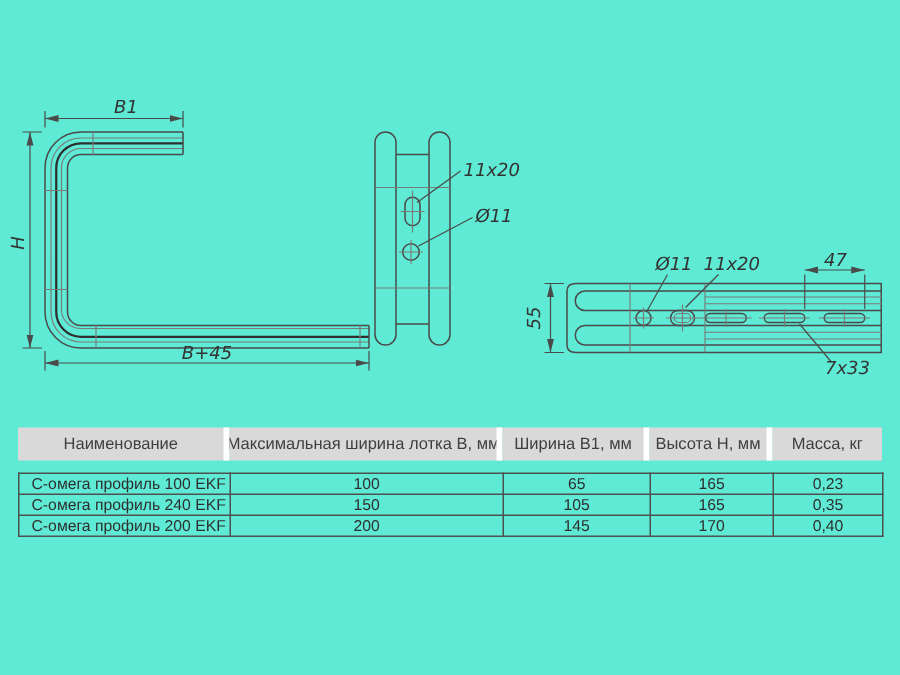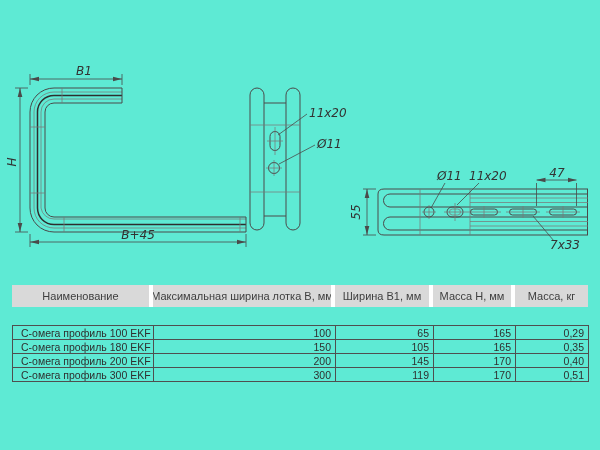--- a/index.html
+++ b/index.html
@@ -11,28 +11,28 @@
   .canvas{position:relative;width:600px;height:450px;background:#5eead4;overflow:hidden;
           font-family:"Liberation Sans",sans-serif}
   svg{position:absolute;top:0;left:0}
   .ln{stroke:var(--line);stroke-width:1;fill:none}
   .lt{stroke:var(--line-thin);stroke-width:.75;fill:none}
   .ld{stroke:var(--line-dark);stroke-width:1.5;fill:none}
   .dim{stroke:var(--line);stroke-width:.8;fill:none}
   .dimtxt{font-family:"DejaVu Sans",sans-serif;font-style:italic;font-size:12px;fill:#333}
 
   .spec-table{position:absolute;left:12px;top:285px;width:576px}
-  .thead{display:grid;grid-template-columns:141px 182px 98px 82px 73px;height:22px;margin-bottom:18px}
+  .thead{display:grid;grid-template-columns:141px 182px 98px 82px 73px;height:22px;margin-bottom:8px}
   .th{background:var(--header-bg);color:var(--header-text);font-size:11px;
       display:flex;align-items:center;justify-content:center;border-right:4px solid #fff;
       white-space:nowrap;overflow:hidden}
   .th:last-child{border-right:none}
   table.tbody-tbl{border-collapse:collapse;width:576px;table-layout:fixed}
   table.tbody-tbl td{border:1px solid var(--table-border);height:14px;font-size:10.5px;
-      color:var(--body-text);text-align:right;padding:0 4px;white-space:nowrap;overflow:hidden}
+      color:var(--body-text);text-align:center;padding:0 4px;white-space:nowrap;overflow:hidden}
   table.tbody-tbl td.name{text-align:right;padding-left:8px}
 </style>
 </head>
 <body>
 
 <div class="canvas">
 
   <svg width="600" height="285" viewBox="0 0 600 285">
     <defs>
       <marker id="arr" viewBox="0 0 9 6" markerWidth="9" markerHeight="6" refX="9" refY="3" orient="auto-start-reverse" markerUnits="userSpaceOnUse">
@@ -112,56 +112,49 @@
       <line class="dim" x1="533" y1="216" x2="554" y2="241"></line>
       <text class="dimtxt" x="550" y="249">7x33</text>
     </g>
   </svg>
 
   <div class="spec-table">
     <div class="thead">
       <div class="th">Наименование</div>
       <div class="th">Максимальная ширина лотка В, мм</div>
       <div class="th">Ширина В1, мм</div>
-      <div class="th">Масса Н, мм</div>
+      <div class="th">Высота Н, мм</div>
       <div class="th">Масса, кг</div>
     </div>
     <table class="tbody-tbl">
       <colgroup>
         <col style="width:141px">
           <col style="width:182px">
           <col style="width:98px">
         <col style="width:82px">
           <col style="width:73px">
       </colgroup>
       <tbody>
         <tr>
           <td class="name">С-омега профиль 100 EKF</td>
           <td>100</td>
           <td>65</td>
           <td>165</td>
-          <td>0,29</td>
+          <td>0,23</td>
         </tr>
         <tr>
-          <td class="name">С-омега профиль 180 EKF</td>
+          <td class="name">С-омега профиль 240 EKF</td>
           <td>150</td>
           <td>105</td>
           <td>165</td>
           <td>0,35</td>
         </tr>
         <tr>
           <td class="name">С-омега профиль 200 EKF</td>
           <td>200</td>
           <td>145</td>
           <td>170</td>
           <td>0,40</td>
         </tr>
-        <tr>
-          <td class="name">С-омега профиль 300 EKF</td>
-          <td>300</td>
-          <td>119</td>
-          <td>170</td>
-          <td>0,51</td>
-        </tr>
       </tbody>
     </table>
   </div>
 </div>
 
 </body></html>

